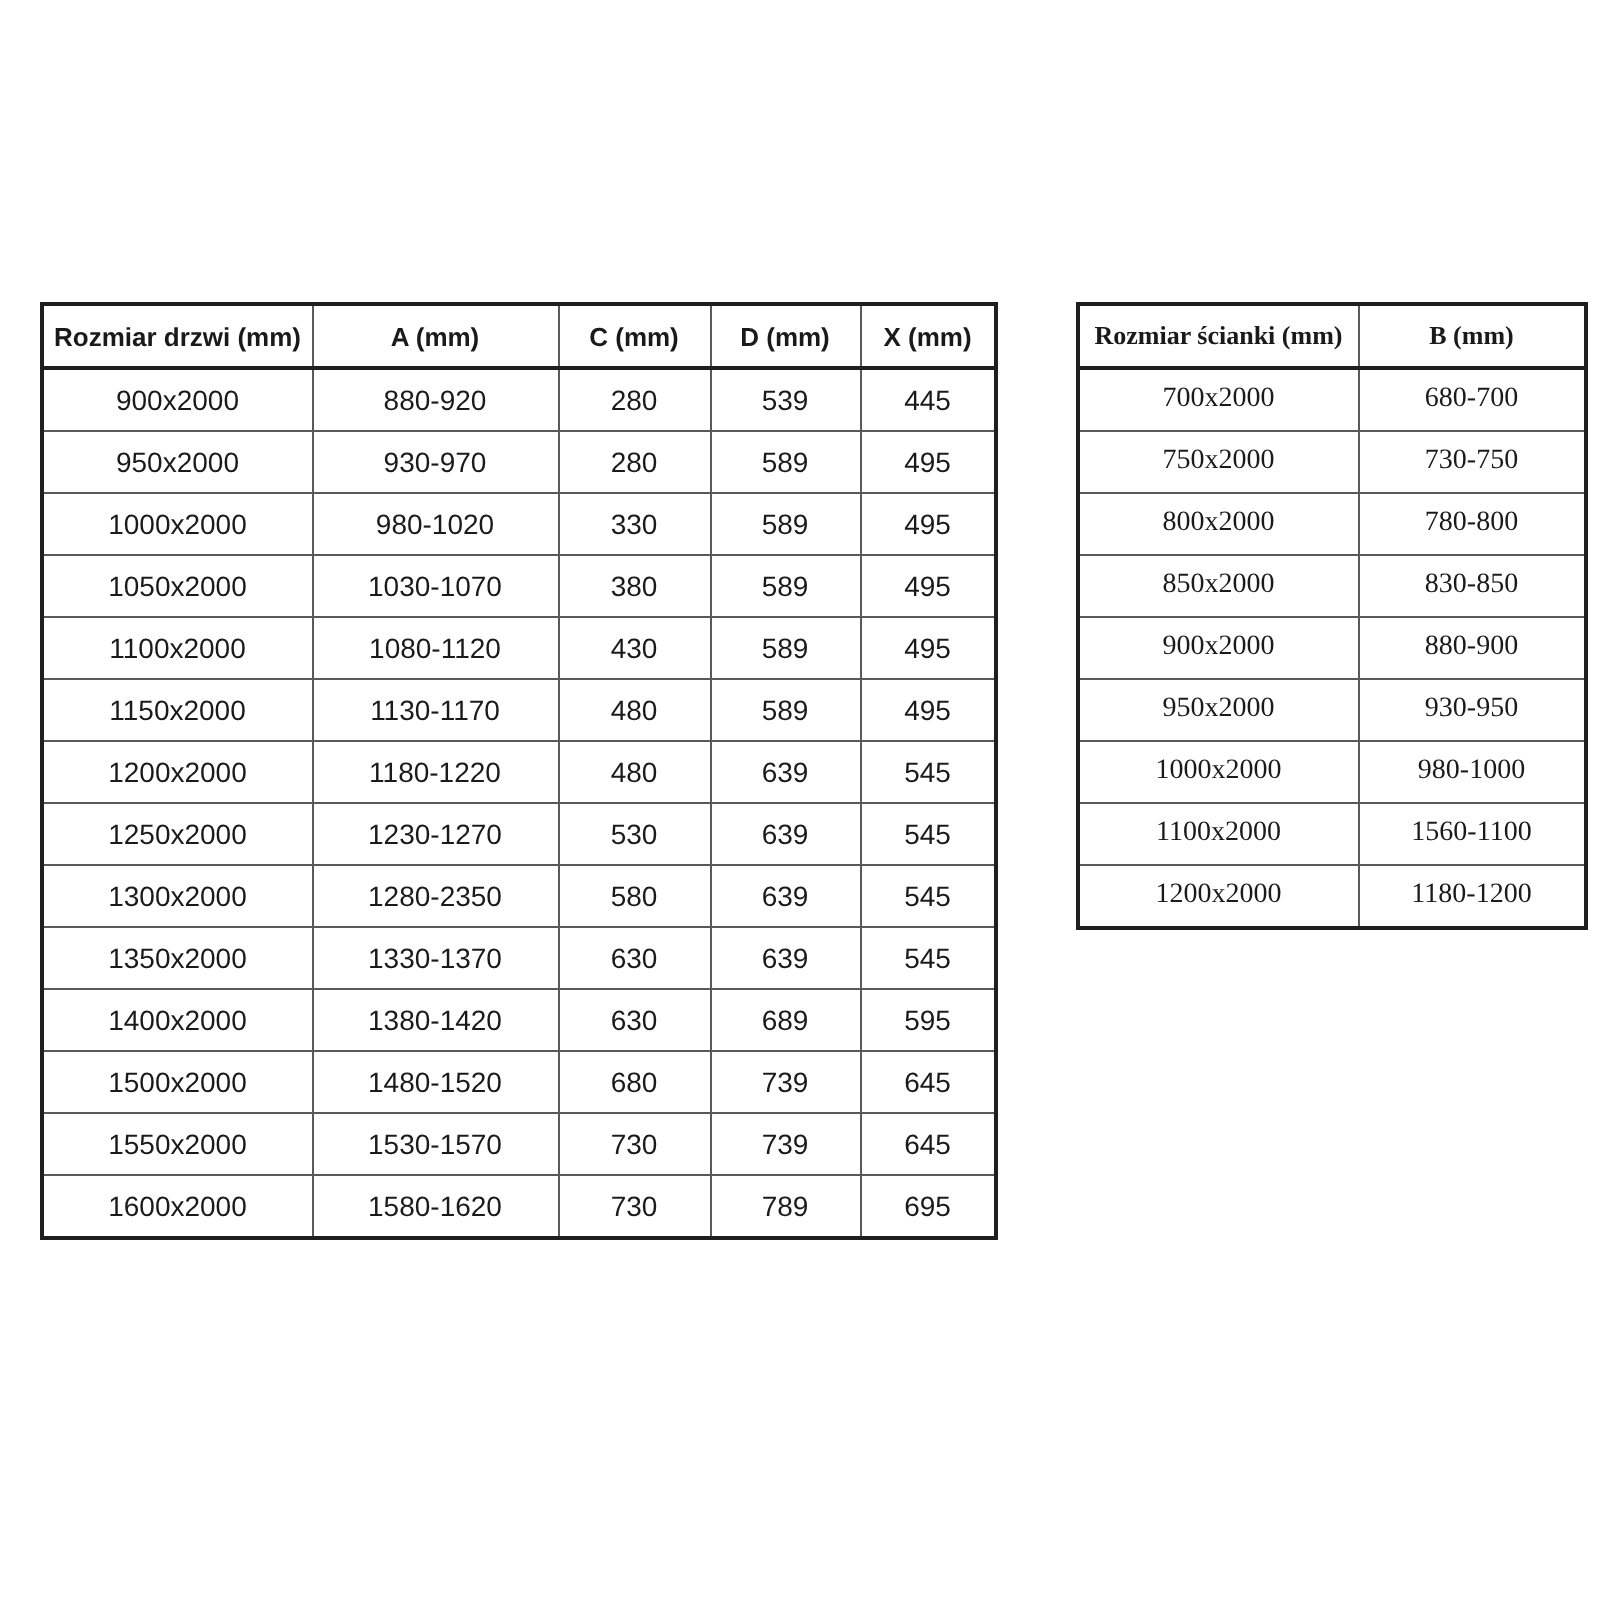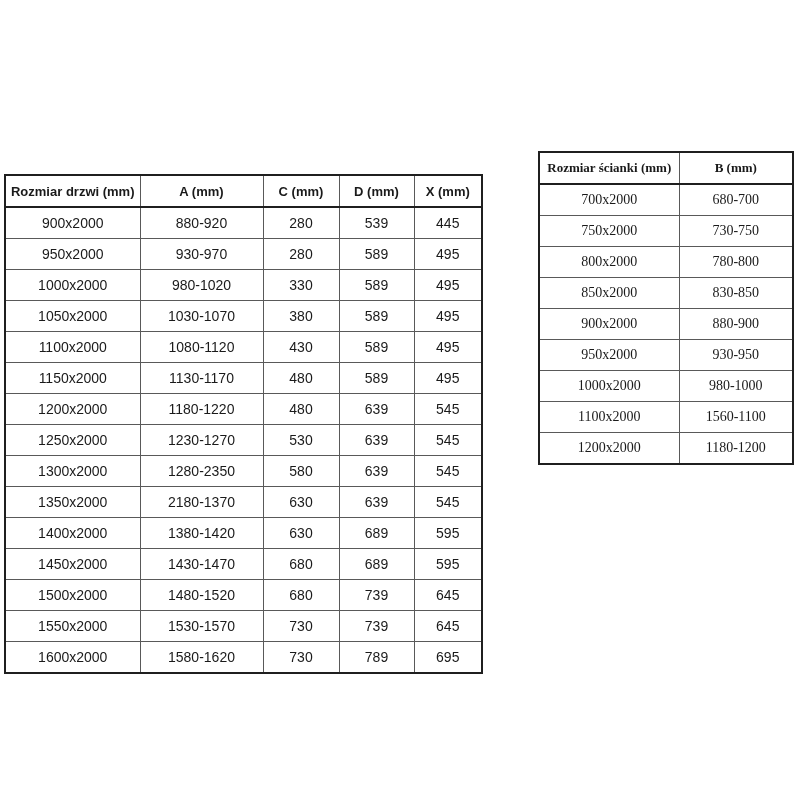--- a/index.html
+++ b/index.html
@@ -31,21 +31,21 @@
     font-weight: normal;
     white-space: nowrap;
     overflow: hidden;
     color: #1a1a1a;
   }
   table.spec th {
     font-weight: bold;
     font-size: 13px;
     border-bottom: 2px solid #1f1f1f;
   }
-  #doors-table { left: 4px;   top: 151px; width: 477px; margin-top: 23px; }
+  #doors-table { left: 20px;   top: 151px; width: 477px; }
   #wall-table  { left: 538px; top: 151px; width: 254px; font-family: Liberation Serif, serif; }
 </style>
 </head>
 <body>
 
 <table class="spec" id="doors-table">
   <colgroup>
     <col style="width:135px">
     <col style="width:123px">
     <col style="width:76px">
@@ -120,36 +120,29 @@
       </tr>
       <tr>
         <td>1300x2000</td>
         <td>1280-2350</td>
         <td>580</td>
         <td>639</td>
         <td>545</td>
       </tr>
       <tr>
         <td>1350x2000</td>
-        <td>2180-1370</td>
+        <td>1330-1370</td>
         <td>630</td>
         <td>639</td>
         <td>545</td>
       </tr>
       <tr>
         <td>1400x2000</td>
         <td>1380-1420</td>
         <td>630</td>
-        <td>689</td>
-        <td>595</td>
-      </tr>
-      <tr>
-        <td>1450x2000</td>
-        <td>1430-1470</td>
-        <td>680</td>
         <td>689</td>
         <td>595</td>
       </tr>
       <tr>
         <td>1500x2000</td>
         <td>1480-1520</td>
         <td>680</td>
         <td>739</td>
         <td>645</td>
       </tr>

